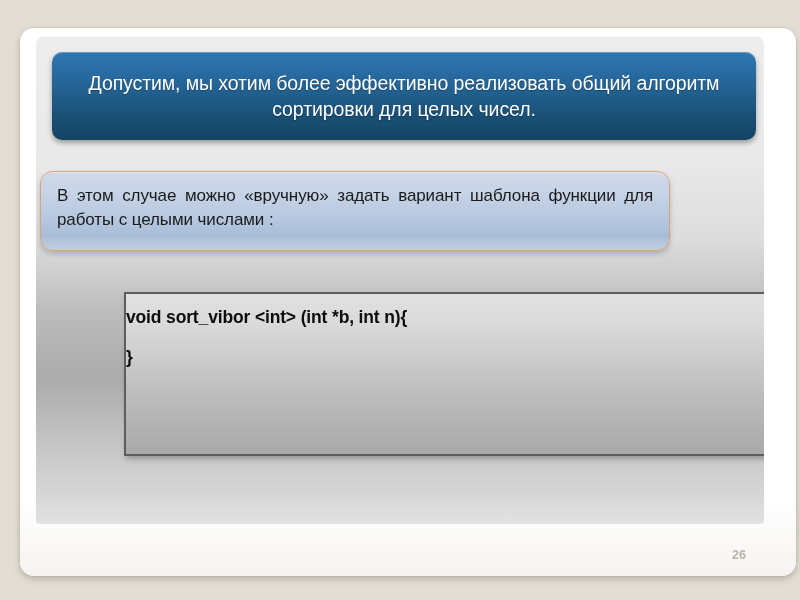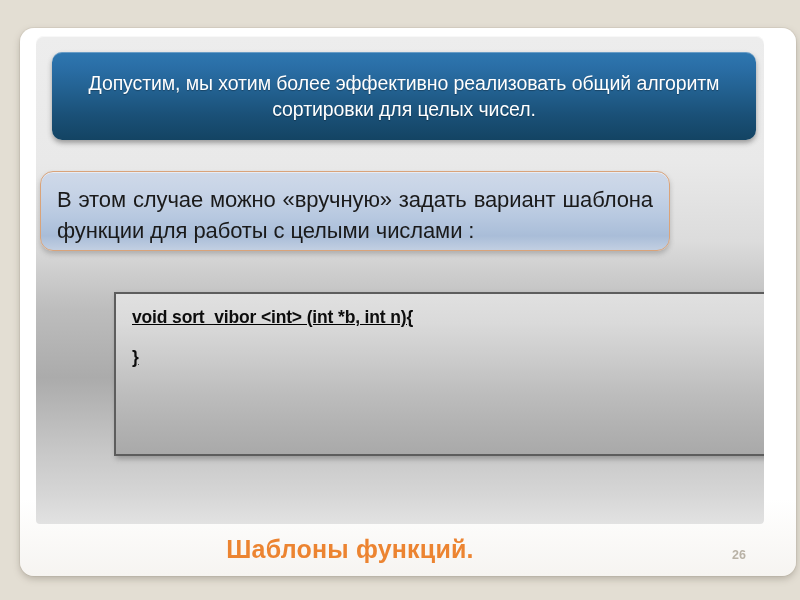--- a/index.html
+++ b/index.html
@@ -98,46 +98,45 @@
         #b7c8e0 58%,
         #a9bdd8 82%,
         #c2cfe2 100%);
     box-shadow: 0 3px 5px rgba(90,90,90,0.32),
                 inset 0 1px 0 rgba(255,255,255,0.5);
     box-sizing: border-box;
     padding: 12px 16px 0 16px;
   }
   .callout-text {
     color: #1a1a1a;
-    font-size: 22px;
+    font-size: 17px;
     line-height: 1.42;
     text-align: justify;
     text-align-last: left;
     letter-spacing: -0.1px;
   }
 
   
   .code-box {
     position: absolute;
-    left: 78px;
+    left: 88px;
     top: 256px;
     width: 658px;
     height: 164px;
     border: 2px solid #5d5d5d;
     background: linear-gradient(180deg,
         #e0e0e0 0%,
         #dadada 18%,
         #cccccc 40%,
         #bdbdbd 62%,
         #b2b2b2 82%,
         #a9a9a9 100%);
     box-shadow: 2px 3px 5px rgba(70,70,70,0.38);
     box-sizing: border-box;
-    padding: 14px 14px 0 16px;
-    text-decoration: underline;
+    padding: 14px 14px 0 0;
   }
   .code-line {
     color: #0d0d0d;
     font-size: 17.5px;
     font-weight: bold;
     line-height: 1.12;
     letter-spacing: -0.15px;
     white-space: pre;
     margin-bottom: 20px;
   }
@@ -188,17 +187,16 @@
     </div>
 
     <div class="code-box">
       <div class="code-line">void sort_vibor &lt;int&gt; (int *b, int n){</div>
       <div class="code-line">}</div>
     </div>
 
   </div>
 
   <div class="footer">
-    <div class="slide-title">Шаблоны функций.</div>
     <div class="page-number">26</div>
   </div>
 
 </div>
 
 </body></html>

